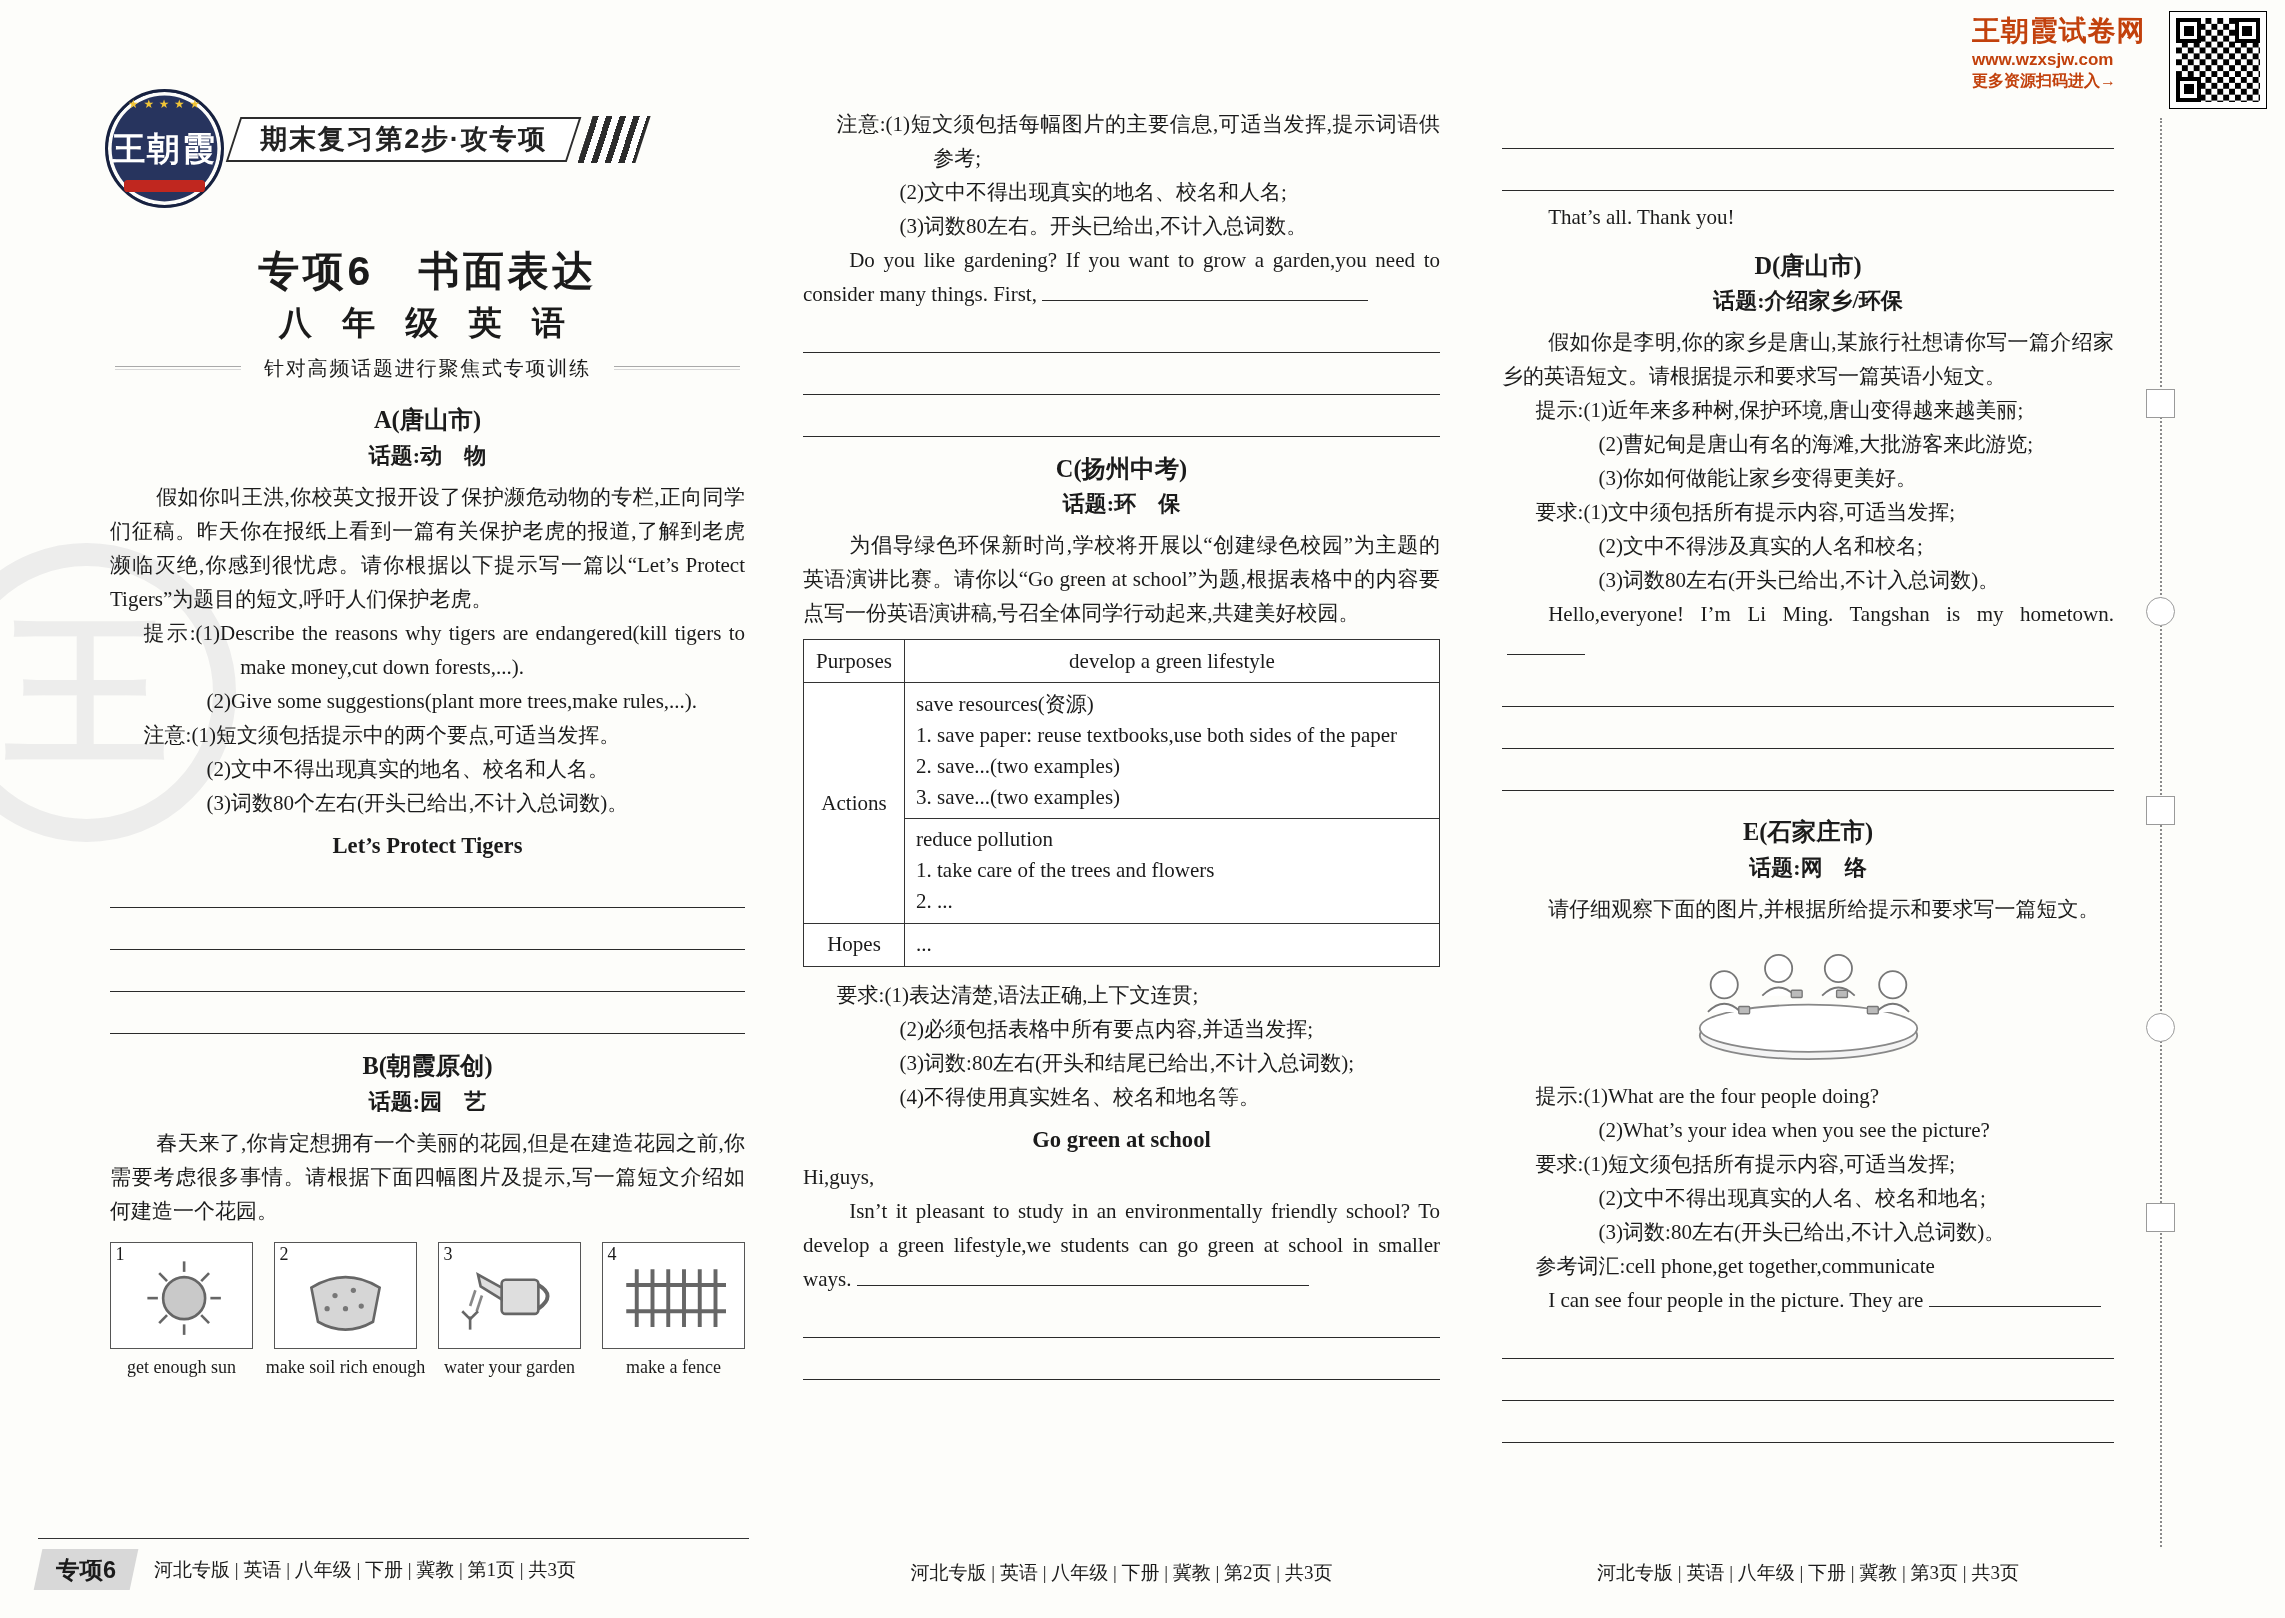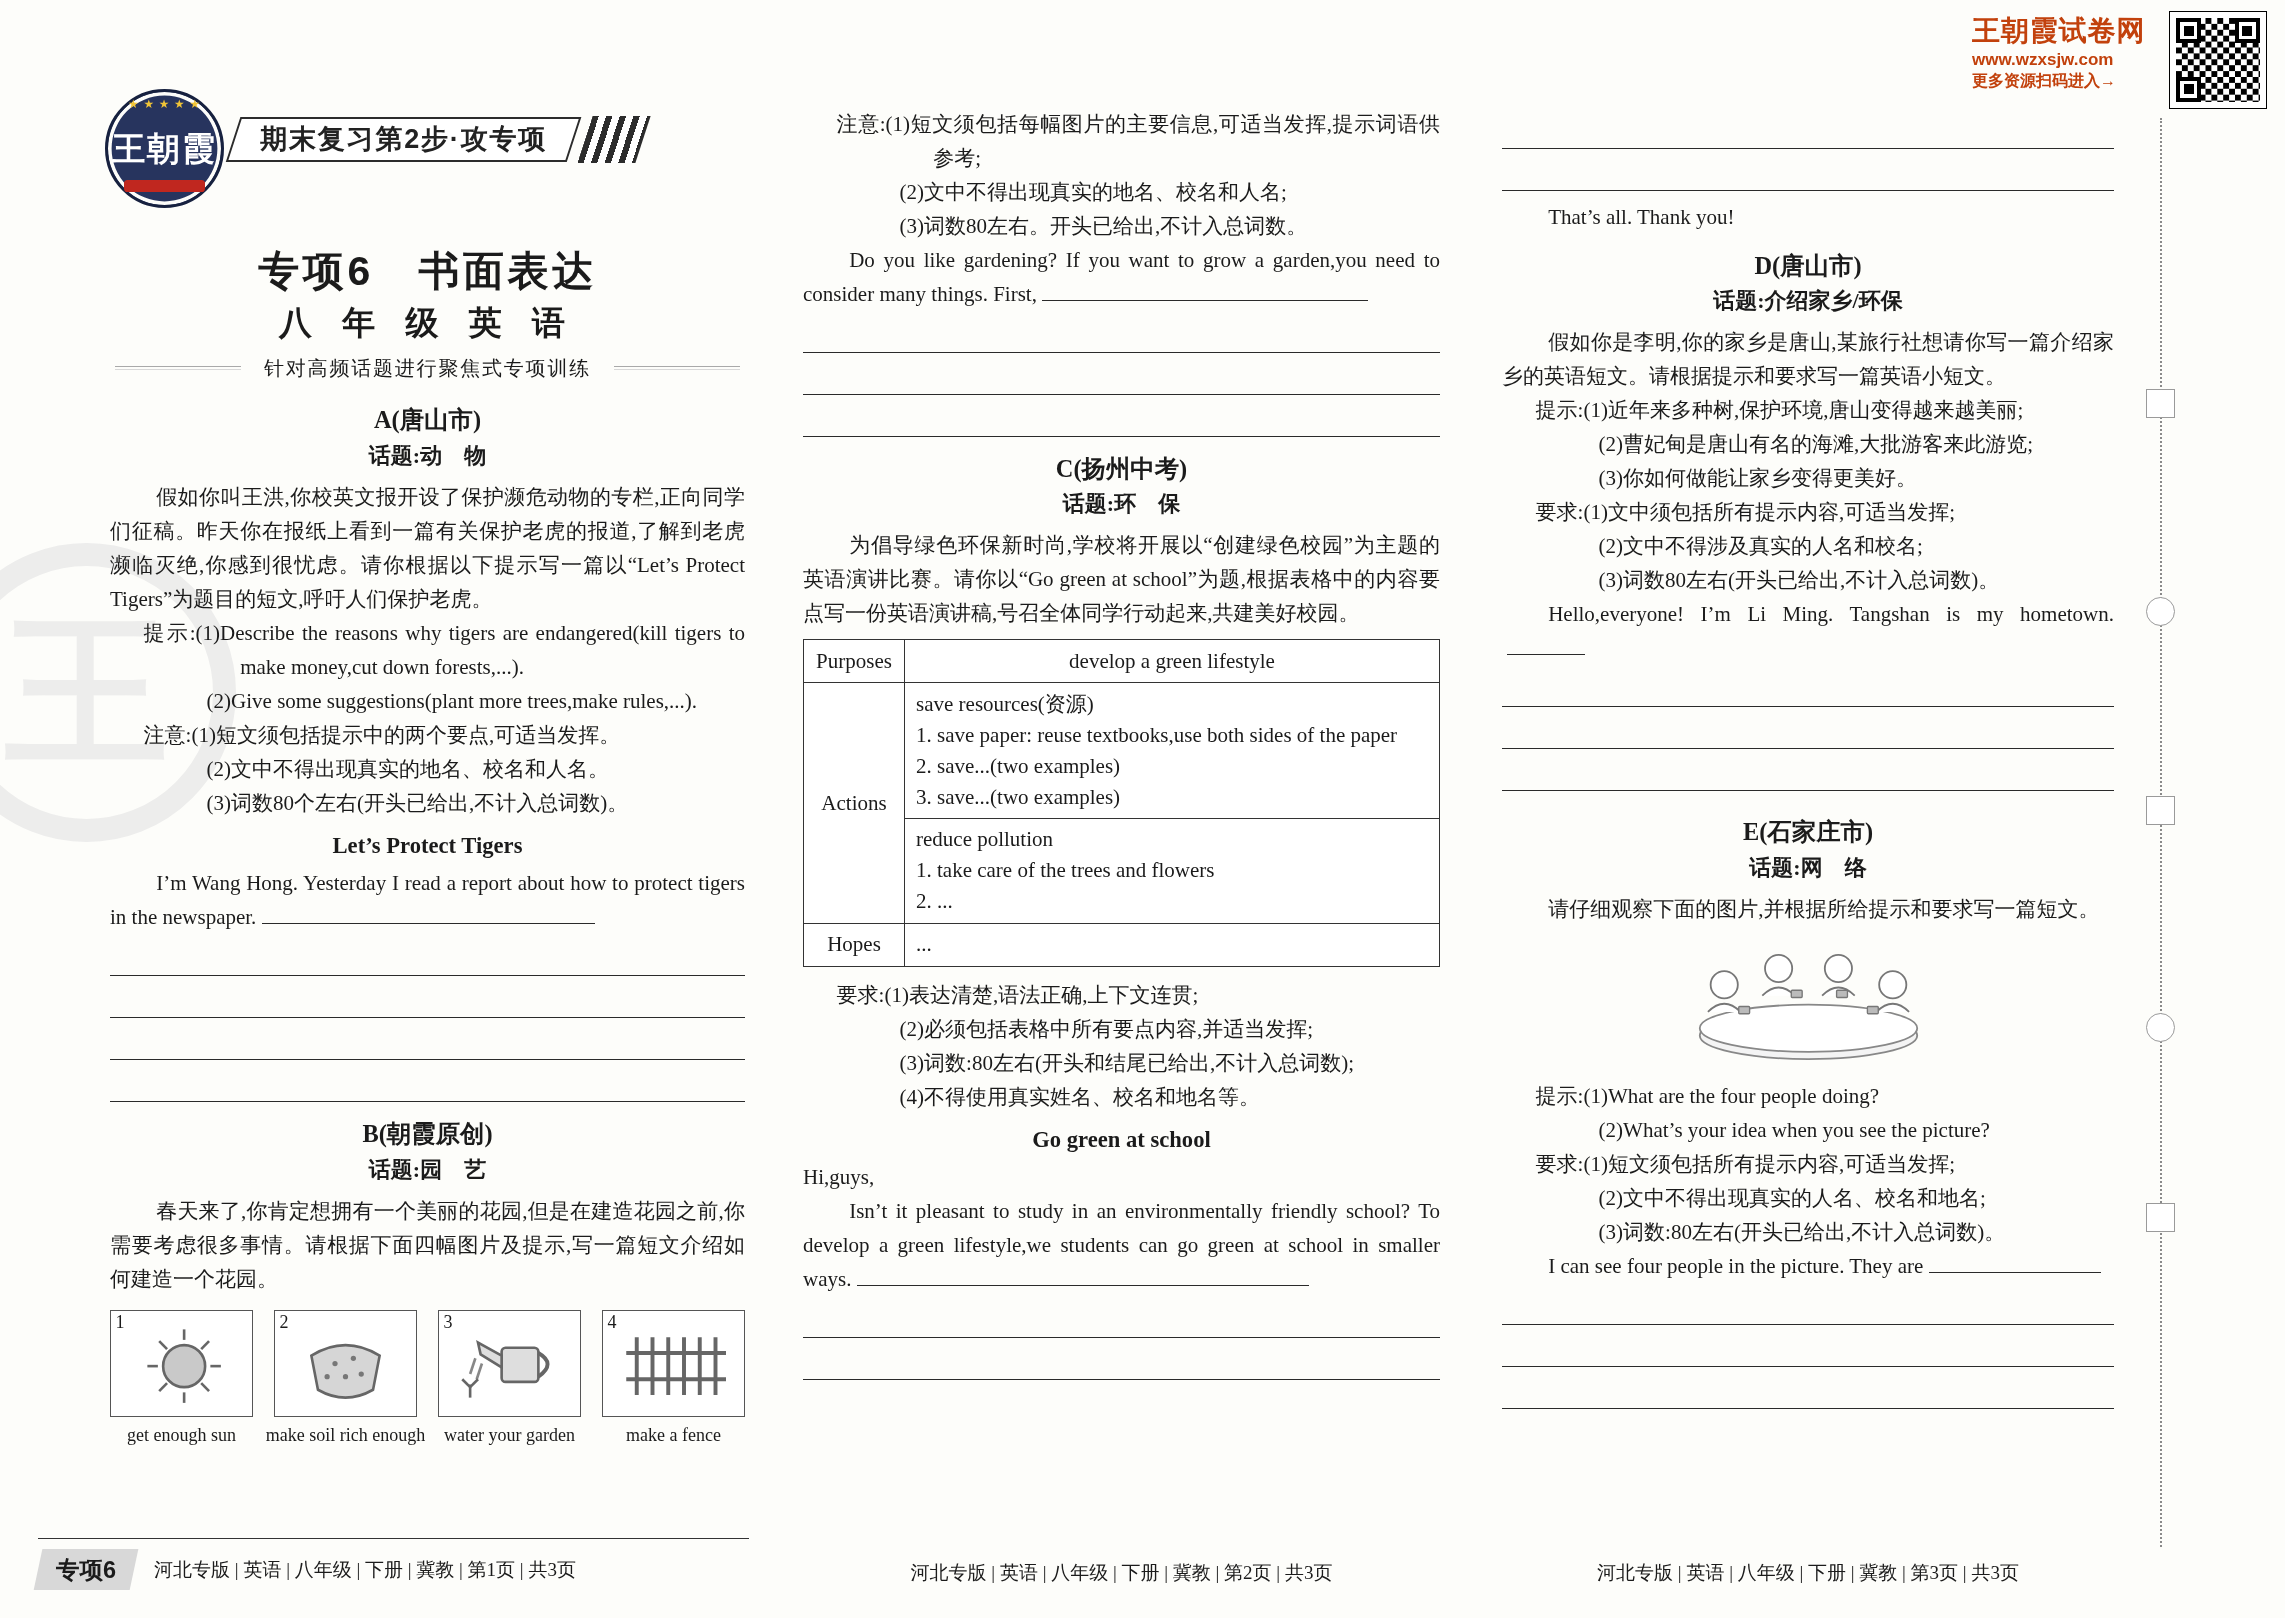--- a/index.html
+++ b/index.html
@@ -143,23 +143,20 @@
 
     <div class="sec-head">A(唐山市)</div>
     <div class="sec-topic">话题:动　物</div>
     <p class="para">假如你叫王洪,你校英文报开设了保护濒危动物的专栏,正向同学们征稿。昨天你在报纸上看到一篇有关保护老虎的报道,了解到老虎濒临灭绝,你感到很忧虑。请你根据以下提示写一篇以“Let’s Protect Tigers”为题目的短文,呼吁人们保护老虎。</p>
     <div class="hang-lead">提示:(1)Describe the reasons why tigers are endangered(kill tigers to make money,cut down forests,...).</div>
     <div class="hang-sub">(2)Give some suggestions(plant more trees,make rules,...).</div>
     <div class="hang-lead">注意:(1)短文须包括提示中的两个要点,可适当发挥。</div>
     <div class="hang-sub">(2)文中不得出现真实的地名、校名和人名。</div>
     <div class="hang-sub">(3)词数80个左右(开头已给出,不计入总词数)。</div>
     <div class="essay-title">Let’s Protect Tigers</div>
-    <p class="starter">
-      <span>I’m Wang Hong. Yesterday I read a report about how to protect tigers in the newspaper.</span><span class="fill" style="width:333px;"></span>
-    </p>
     <div class="wgroup">
       <div class="wline"></div>
       <div class="wline"></div>
       <div class="wline"></div>
       <div class="wline"></div>
     </div>
 
     <div class="sec-head">B(朝霞原创)</div>
     <div class="sec-topic">话题:园　艺</div>
     <p class="para">春天来了,你肯定想拥有一个美丽的花园,但是在建造花园之前,你需要考虑很多事情。请根据下面四幅图片及提示,写一篇短文介绍如何建造一个花园。</p>
@@ -353,20 +350,21 @@
           <rect x="230" y="80" width="12" height="8" rx="1"></rect>
         </g>
       </svg>
     </div>
 
     <div class="hang-lead">提示:(1)What are the four people doing?</div>
     <div class="hang-sub">(2)What’s your idea when you see the picture?</div>
     <div class="hang-lead">要求:(1)短文须包括所有提示内容,可适当发挥;</div>
     <div class="hang-sub">(2)文中不得出现真实的人名、校名和地名;</div>
     <div class="hang-sub">(3)词数:80左右(开头已给出,不计入总词数)。</div>
+    <div class="flat">参考词汇:cell phone,get together,communicate</div>
     <p class="starter">
       <span>I can see four people in the picture. They are</span><span class="fill" style="width:172px;"></span>
     </p>
     <div class="wgroup">
       <div class="wline"></div>
       <div class="wline"></div>
       <div class="wline"></div>
     </div>
   </div>
 

